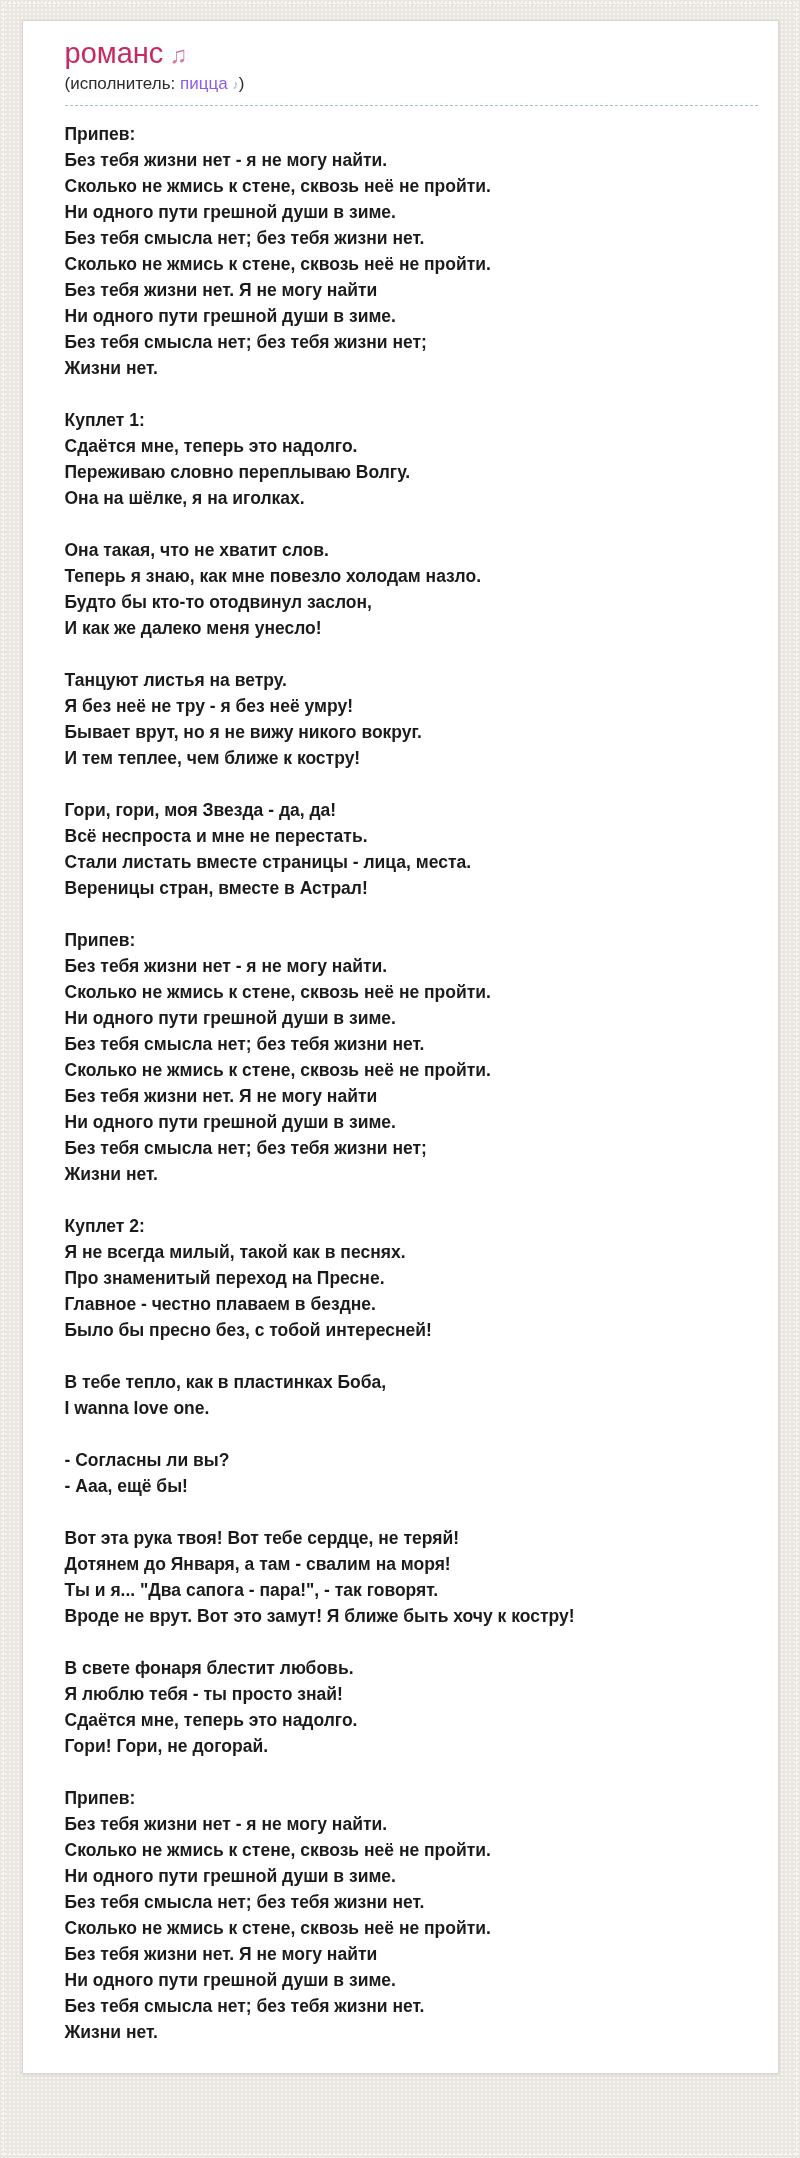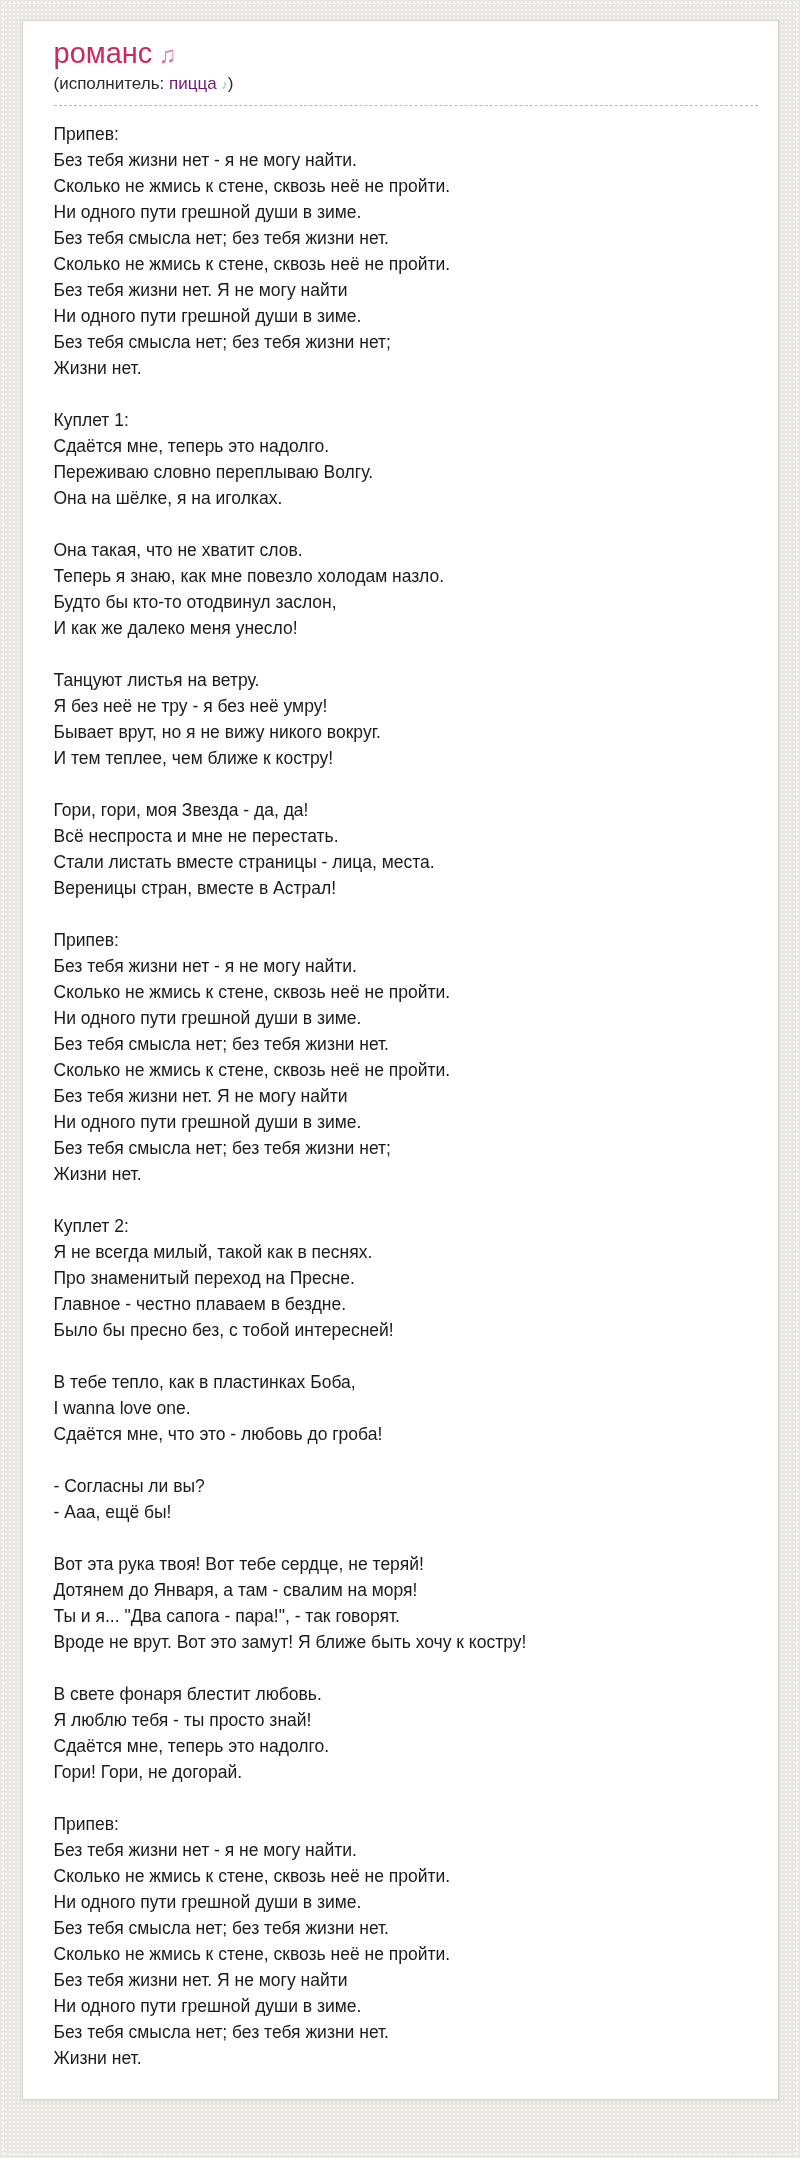--- a/index.html
+++ b/index.html
@@ -25,21 +25,21 @@
   }
   .card {
     box-sizing: border-box;
     width: 757px;
     margin: 0 auto;
     position: relative;
     top: 20px;
     background: #ffffff;
     border: 1px solid #d9d5d0;
     box-shadow: 0 1px 3px rgba(0,0,0,.07);
-    padding: 14px 20px 28px 31px;
+    padding: 14px 20px 28px 42px;
   }
   .song-title {
     margin: 0;
     font-size: 29px;
     font-weight: normal;
     line-height: 36px;
     letter-spacing: 0;
   }
   .song-title .title-text { color: #c9295c; }
   .song-title .title-note {
@@ -48,34 +48,35 @@
     margin-left: 6px;
   }
   .artist-line {
     font-size: 17px;
     line-height: 22px;
     color: #2c2c2c;
     padding-bottom: 9px;
     border-bottom: 1px dashed #a4c0d1;
   }
   .artist-link {
-    color: #701a75;
+    color: #8b5cf6;
     text-decoration: none;
     cursor: pointer;
   }
   .artist-note {
     color: #8dbccd;
     font-size: 13px;
   }
   .lyrics {
     margin-top: 15px;
     font-size: 17.5px;
   }
   .stanza {
     margin: 0 0 26px 0;
+    font-weight: bold;
   }
   .stanza:last-child { margin-bottom: 0; }
   .line {
     line-height: 26px;
     white-space: pre-wrap;
   }
 </style>
 </head>
 <body>
 
@@ -143,21 +144,20 @@
       <div class="stanza">
         <div class="line">Куплет 2:</div>
         <div class="line">Я не всегда милый, такой как в песнях.</div>
         <div class="line">Про знаменитый переход на Пресне.</div>
         <div class="line">Главное - честно плаваем в бездне.</div>
         <div class="line">Было бы пресно без, с тобой интересней!</div>
       </div>
       <div class="stanza">
         <div class="line">В тебе тепло, как в пластинках Боба,</div>
         <div class="line">I wanna love one.</div>
-        <div class="line">Сдаётся мне, что это - любовь до гроба!</div>
       </div>
       <div class="stanza">
         <div class="line">- Согласны ли вы?</div>
         <div class="line">- Ааа, ещё бы!</div>
       </div>
       <div class="stanza">
         <div class="line">Вот эта рука твоя! Вот тебе сердце, не теряй!</div>
         <div class="line">Дотянем до Января, а там - свалим на моря!</div>
         <div class="line">Ты и я... "Два сапога - пара!", - так говорят.</div>
         <div class="line">Вроде не врут. Вот это замут! Я ближе быть хочу к костру!</div>

